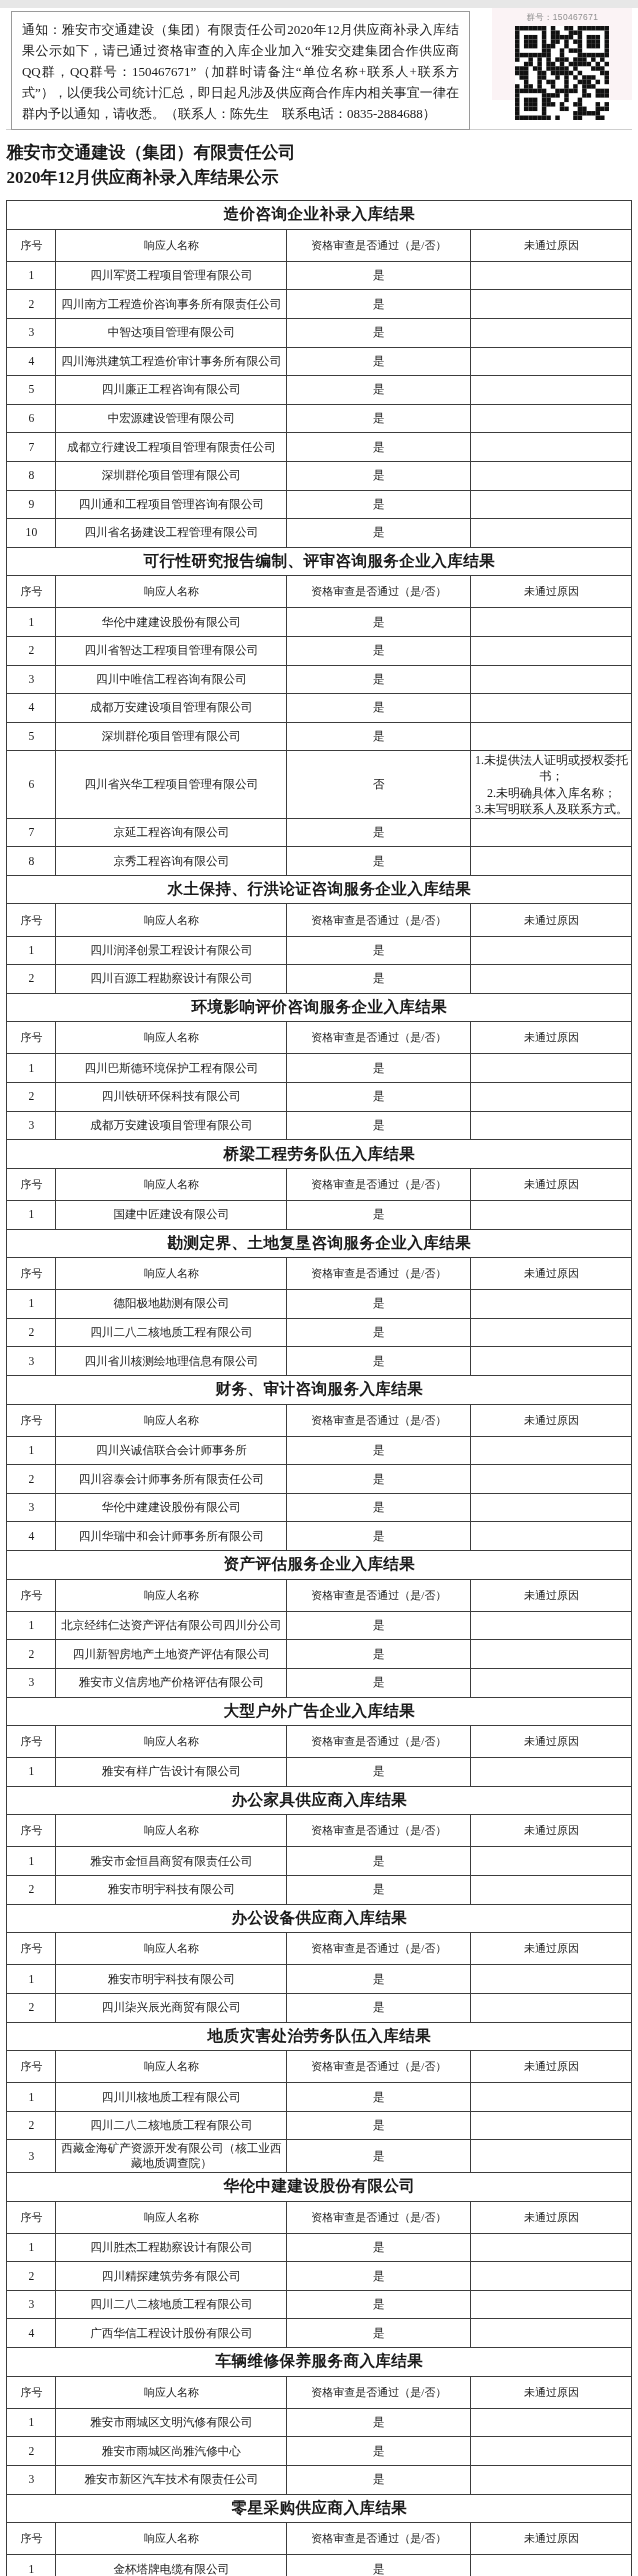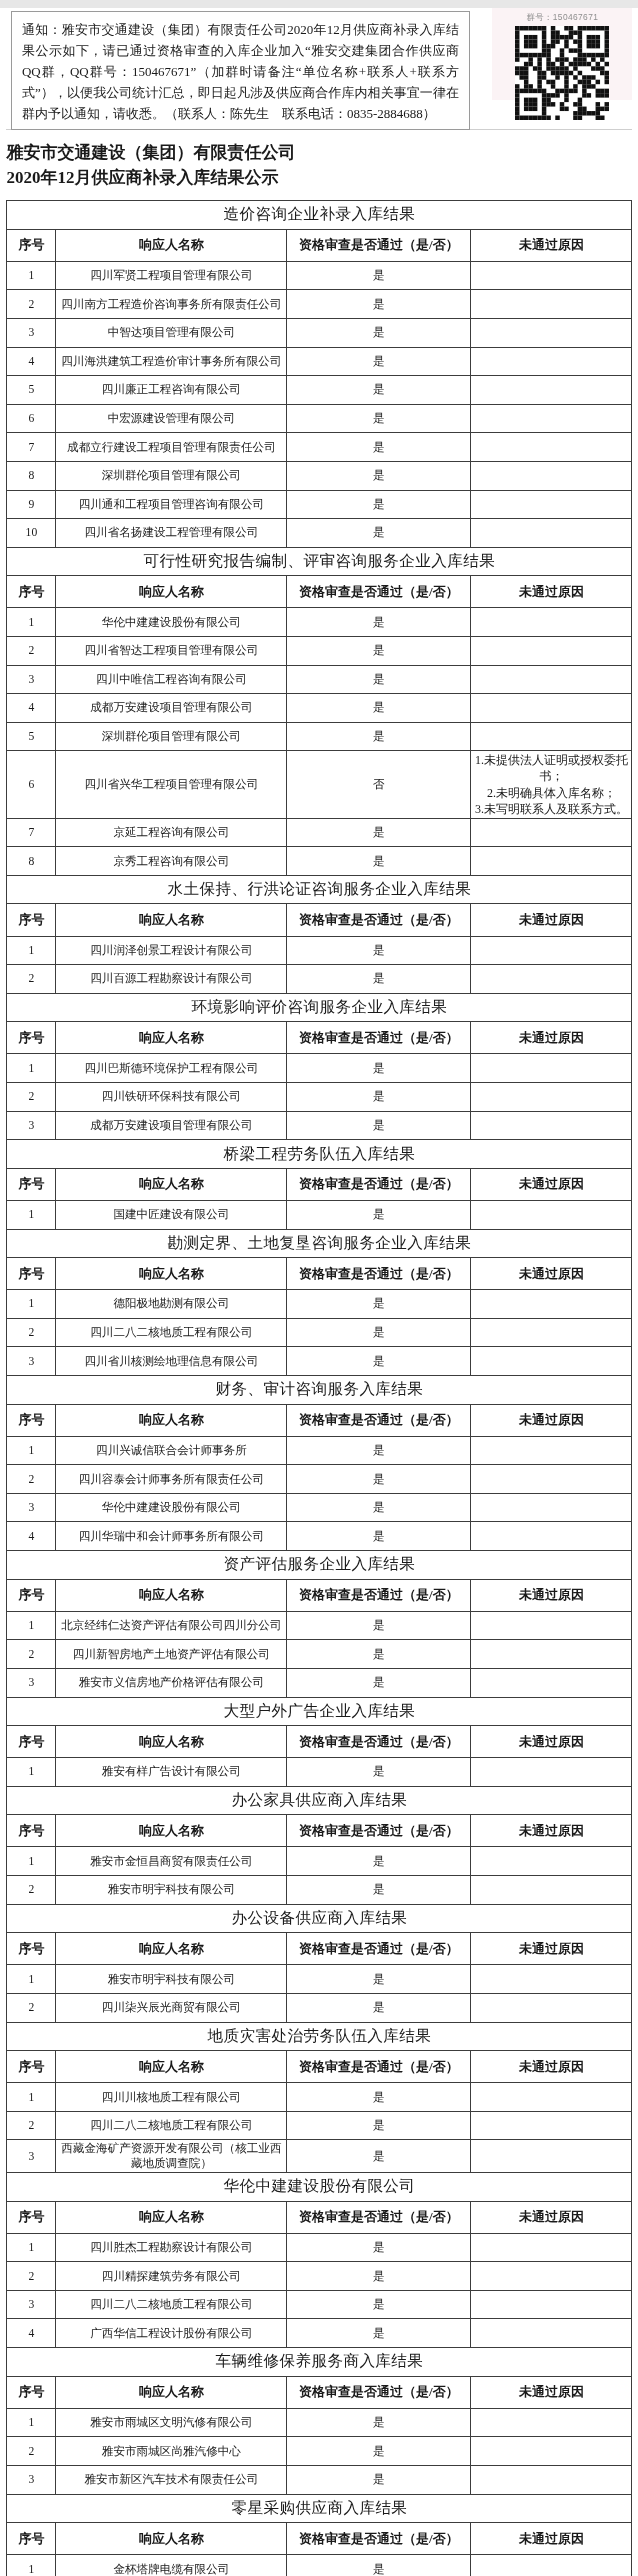--- a/index.html
+++ b/index.html
@@ -14,22 +14,22 @@
     display:flex;flex-direction:column;align-items:center;}
   .qr-label{font-size:8.4px;color:#8f8f8f;margin-top:4px;font-family:"Liberation Sans","DejaVu Sans",sans-serif;letter-spacing:0.4px;}
   .qr-code{width:94px;height:94px;margin-top:3.2px;background:#fff;}
   
   .doc-title{text-align:left;margin:11.2px 0 9.6px 0;}
   .doc-title div{font-size:17px;font-weight:bold;line-height:1.45;}
   
   table.results{width:626px;border-collapse:collapse;table-layout:fixed;}
   table.results td,table.results th{border:0.8px solid #3c3c3c;text-align:center;
     vertical-align:middle;padding:0.8px 2.4px;overflow:hidden;}
-  td.sec{height:26px;font-size:15.6px;font-weight:normal;letter-spacing:0.4px;}
-  th.colh{height:29.5px;font-size:13px;font-weight:bold;margin-top:20px;}
+  td.sec{height:26px;font-size:15.6px;font-weight:bold;letter-spacing:0.4px;}
+  th.colh{height:29.5px;font-size:11px;font-weight:normal;margin-top:20px;}
   td.cell{height:26px;font-size:11.6px;}
   td.reason-cell{font-size:12px;text-align:left;white-space:pre-line;line-height:1.35;padding:1.6px 3.2px;}
 </style>
 </head>
 <body>
 
 <div class="top-strip"></div>
 
 <div class="page">
 

